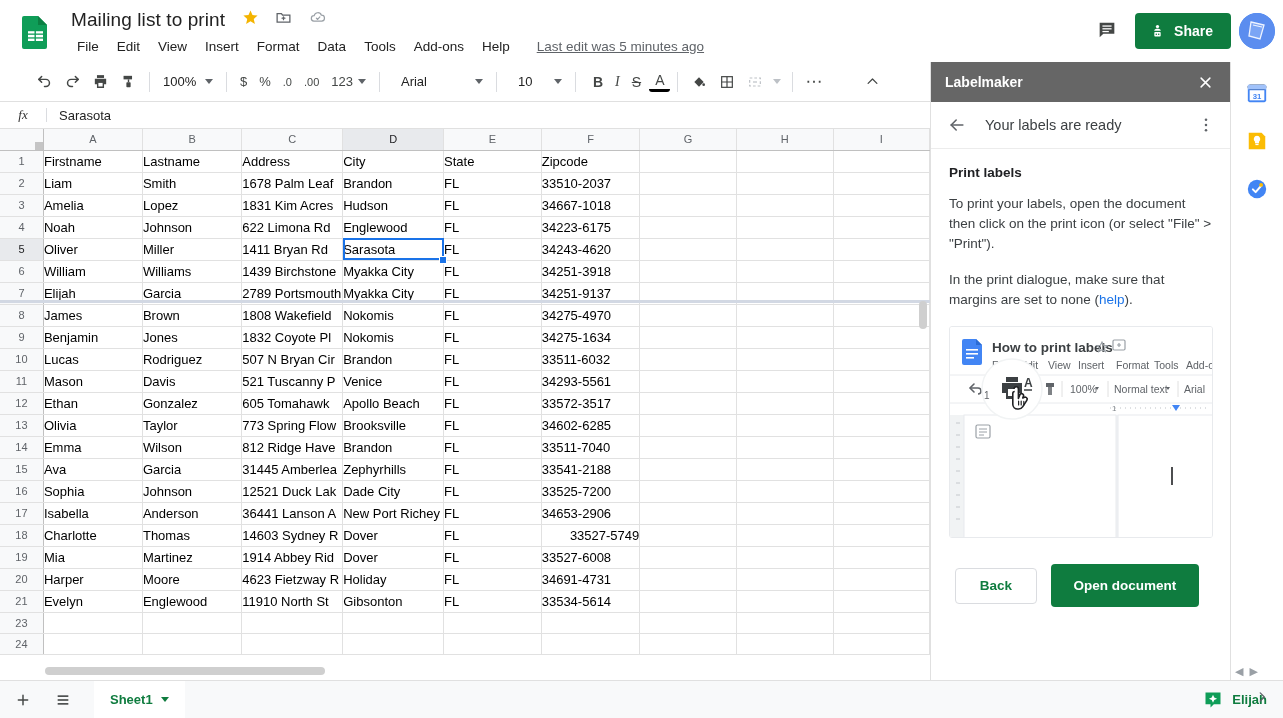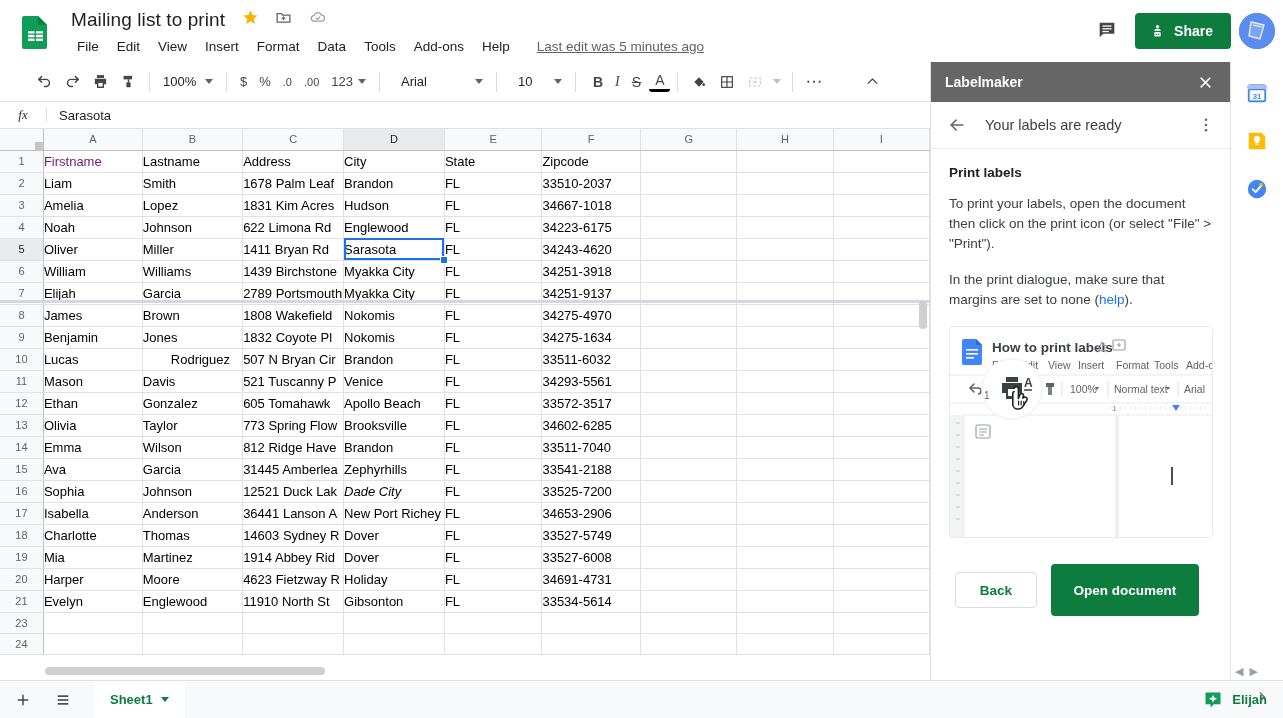--- a/index.html
+++ b/index.html
@@ -222,21 +222,21 @@
   #panel-buttons {
     display: flex; align-items: center; gap: 14px;
     padding: 26px 0 0 24px;
   }
   #back-btn {
     min-width: 82px; height: 36px; border: 1px solid #dadce0;
     background: #fff; color: #0f7c3f; font-size: 13.5px; font-weight: bold;
     border-radius: 4px; cursor: pointer; font-family: "Liberation Sans", sans-serif;
   }
   #open-doc-btn {
-    min-width: 148px; height: 52px; border: none;
+    min-width: 148px; height: 43px; border: none;
     background: #0f7c3f; color: #fff; font-size: 13.5px; font-weight: bold;
     border-radius: 4px; cursor: pointer; font-family: "Liberation Sans", sans-serif;
   }
 
   
   #rail {
     position: absolute; right: 0; top: 62px; width: 53px; height: 656px;
     background: #fff; border-left: 1px solid #e0e0e0;
     display: flex; flex-direction: column; align-items: center; padding-top: 20px;
     gap: 26px;
@@ -465,21 +465,21 @@
         <th class="colhead" style="width:101px">E</th>
         <th class="colhead" style="width:100px">F</th>
         <th class="colhead" style="width:101px">G</th>
         <th class="colhead" style="width:101px">H</th>
         <th class="colhead" style="width:101px">I</th>
       </tr>
     </thead>
     <tbody id="grid-body">
         <tr>
           <td class="rowhead">1</td>
-          <td class="cell" style="width: 101px; color: #701a75;">Firstname</td>
+          <td class="cell" style="width: 101px; color: #000000;">Firstname</td>
           <td class="cell" style="width: 101px; color: rgb(0, 0, 0);">Lastname</td>
           <td class="cell" style="width: 101px; color: rgb(0, 0, 0);">Address</td>
           <td class="cell" style="width: 101px; color: rgb(0, 0, 0);">City</td>
           <td class="cell" style="width: 101px; color: rgb(0, 0, 0);">State</td>
           <td class="cell" style="width: 100px; color: rgb(0, 0, 0);">Zipcode</td>
           <td class="cell" style="width: 101px;"></td>
           <td class="cell" style="width: 101px;"></td>
           <td class="cell" style="width: 101px;"></td>
         </tr>
         <tr>
@@ -574,21 +574,21 @@
           <td class="cell" style="width: 101px;">Nokomis</td>
           <td class="cell" style="width: 101px;">FL</td>
           <td class="cell" style="width: 100px;">34275-1634</td>
           <td class="cell" style="width: 101px;"></td>
           <td class="cell" style="width: 101px;"></td>
           <td class="cell" style="width: 101px;"></td>
         </tr>
         <tr>
           <td class="rowhead">10</td>
           <td class="cell" style="width: 101px;">Lucas</td>
-          <td class="cell" style="width: 101px; padding-left: 28px;">Rodriguez</td>
+          <td class="cell" style="width: 101px;">Rodriguez</td>
           <td class="cell" style="width: 101px;">507 N Bryan Cir</td>
           <td class="cell" style="width: 101px;">Brandon</td>
           <td class="cell" style="width: 101px;">FL</td>
           <td class="cell" style="width: 100px;">33511-6032</td>
           <td class="cell" style="width: 101px;"></td>
           <td class="cell" style="width: 101px;"></td>
           <td class="cell" style="width: 101px;"></td>
         </tr>
         <tr>
           <td class="rowhead">11</td>
@@ -648,21 +648,21 @@
           <td class="cell" style="width: 100px;">33541-2188</td>
           <td class="cell" style="width: 101px;"></td>
           <td class="cell" style="width: 101px;"></td>
           <td class="cell" style="width: 101px;"></td>
         </tr>
         <tr>
           <td class="rowhead">16</td>
           <td class="cell" style="width: 101px;">Sophia</td>
           <td class="cell" style="width: 101px;">Johnson</td>
           <td class="cell" style="width: 101px; margin-left: 7px;">12521 Duck Lak</td>
-          <td class="cell" style="width: 101px; font-style: italic;">Dade City</td>
+          <td class="cell" style="width: 101px;">Dade City</td>
           <td class="cell" style="width: 101px;">FL</td>
           <td class="cell" style="width: 100px;">33525-7200</td>
           <td class="cell" style="width: 101px;"></td>
           <td class="cell" style="width: 101px;"></td>
           <td class="cell" style="width: 101px;"></td>
         </tr>
         <tr>
           <td class="rowhead">17</td>
           <td class="cell" style="width: 101px;">Isabella</td>
           <td class="cell" style="width: 101px;">Anderson</td>
@@ -674,21 +674,21 @@
           <td class="cell" style="width: 101px;"></td>
           <td class="cell" style="width: 101px;"></td>
         </tr>
         <tr>
           <td class="rowhead">18</td>
           <td class="cell" style="width: 101px;">Charlotte</td>
           <td class="cell" style="width: 101px;">Thomas</td>
           <td class="cell" style="width: 101px;">14603 Sydney R</td>
           <td class="cell" style="width: 101px;">Dover</td>
           <td class="cell" style="width: 101px;">FL</td>
-          <td class="cell" style="width: 100px;">33527-5749</td>
+          <td class="cell" style="width: 100px; text-align: right;">33527-5749</td>
           <td class="cell" style="width: 101px;"></td>
           <td class="cell" style="width: 101px;"></td>
           <td class="cell" style="width: 101px;"></td>
         </tr>
         <tr>
           <td class="rowhead">19</td>
           <td class="cell" style="width: 101px;">Mia</td>
           <td class="cell" style="width: 101px;">Martinez</td>
           <td class="cell" style="width: 101px;">1914 Abbey Rid</td>
           <td class="cell" style="width: 101px;">Dover</td>

